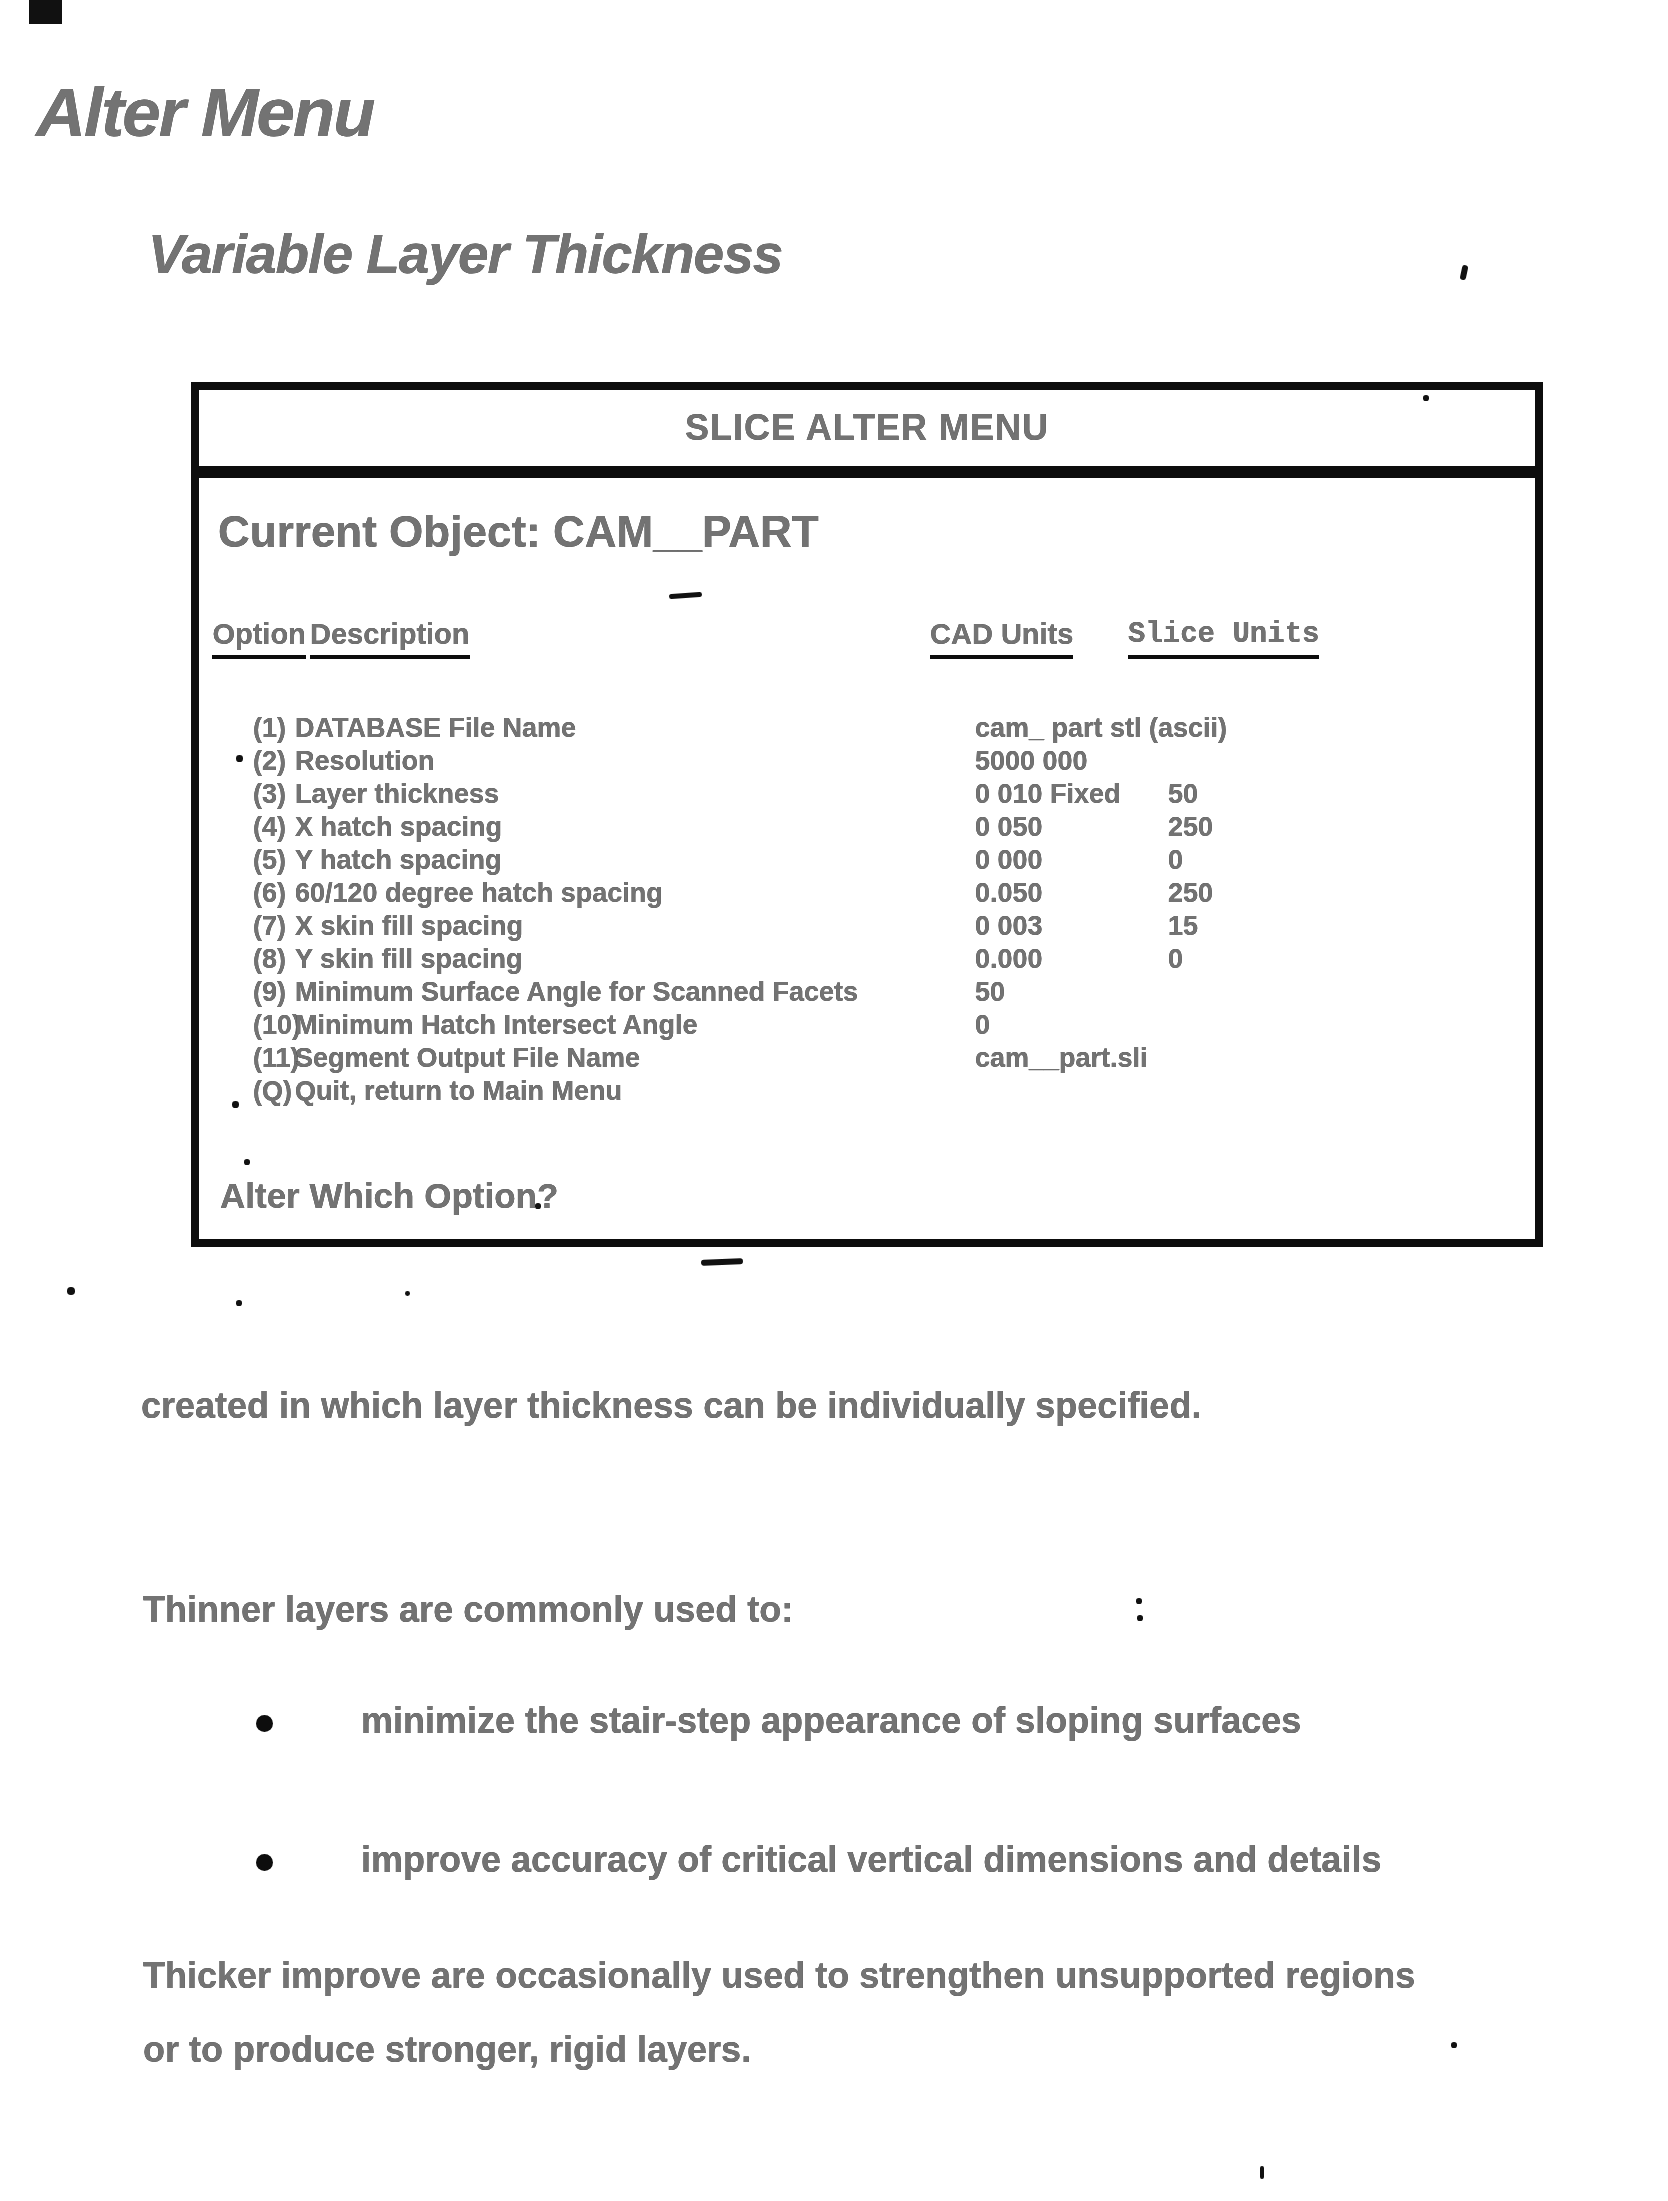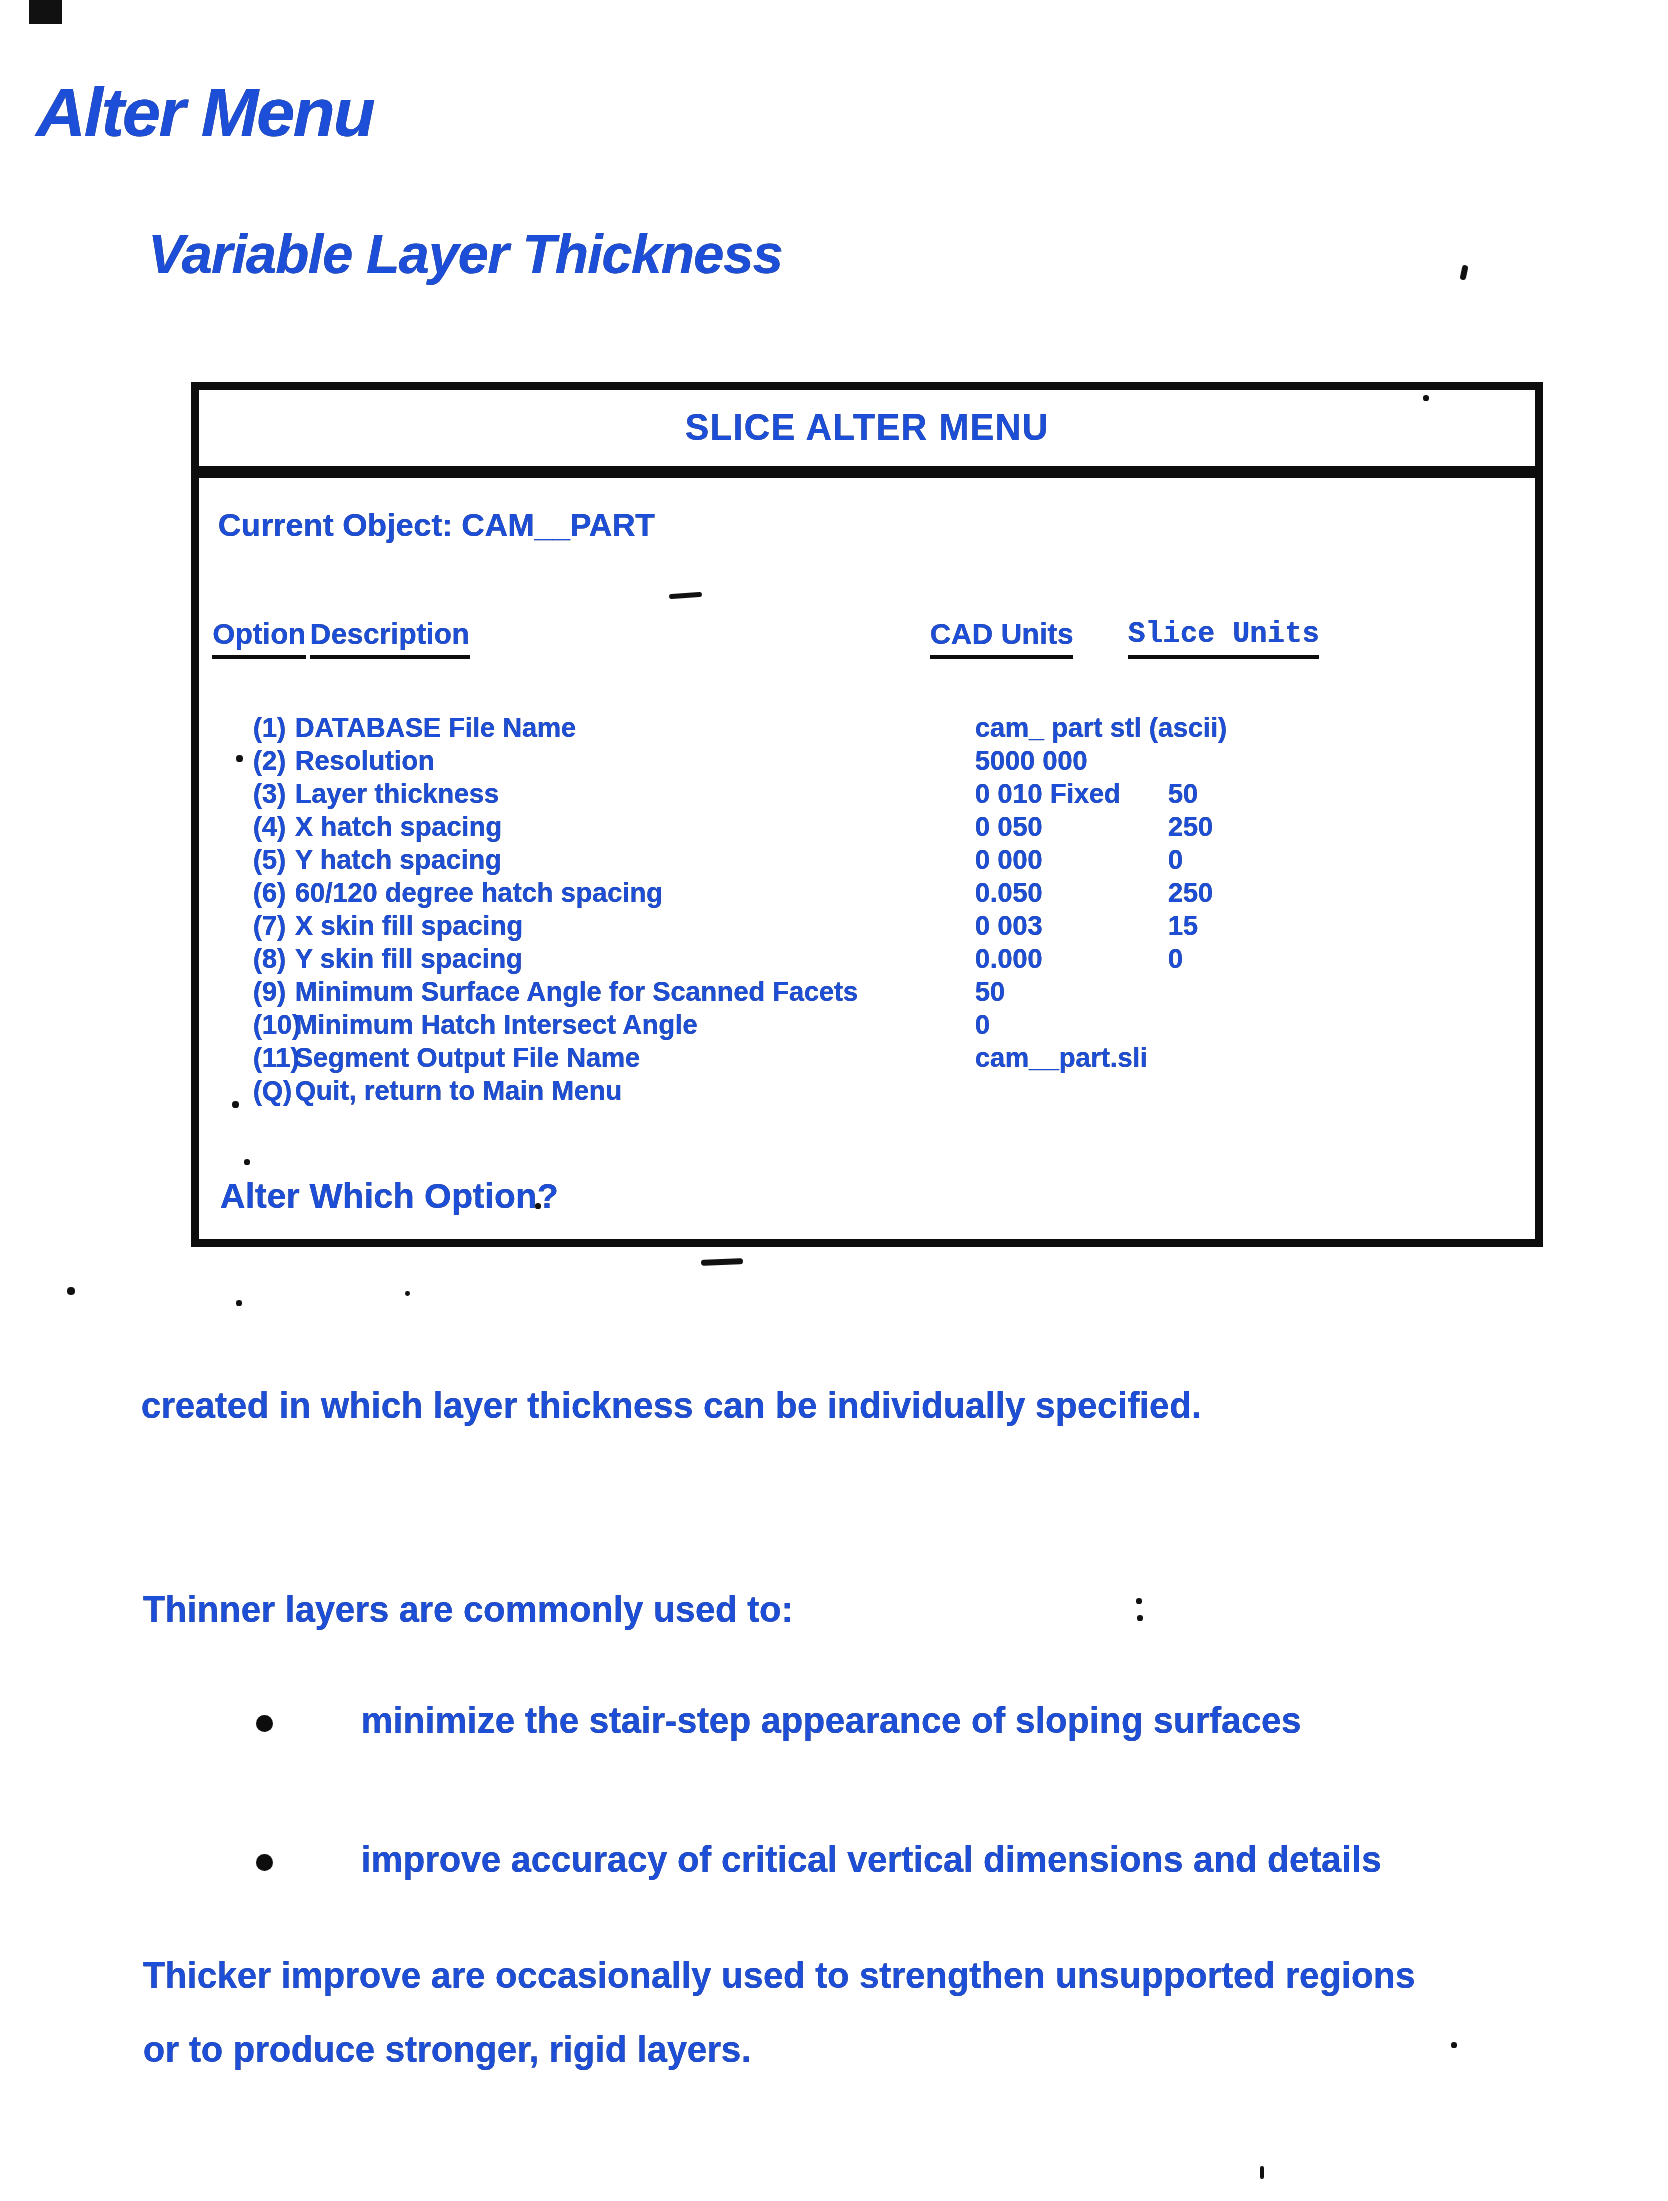--- a/index.html
+++ b/index.html
@@ -1,35 +1,35 @@
 <!DOCTYPE html>
 <html><head>
 <meta charset="utf-8">
 <style>
   html,body { margin:0; padding:0; background:#e8e8e8; }
   .page {
     position:relative; width:1668px; height:2201px; margin:0 auto;
-    background:#ffffff; color:#1d4ed8;
+    background:#ffffff; color:#737373;
     font-family:"Liberation Sans","DejaVu Sans",sans-serif;
     font-weight:bold; overflow:hidden;
     text-shadow:0 0 0.5px rgba(0,0,0,0.85);
   }
   .abs { position:absolute; white-space:nowrap; }
 
   
   .h1 { left:36px; top:73px; font-size:69px; font-style:italic; letter-spacing:-1.9px; }
   .h2 { left:148px; top:222px; font-size:55px; font-style:italic; letter-spacing:-1px; }
 
   
   .menu-box { position:absolute; left:191px; top:382px; width:1352px; height:865px;
               border:8.6px solid #0d0d0d; box-sizing:border-box; background:#fff; }
   .menu-header { height:76px; border-bottom:12.4px solid #0d0d0d;
                  display:flex; align-items:center; justify-content:center;
                  font-size:36px; letter-spacing:1px; }
-  .current-line { position:absolute; left:19px; top:117px; font-size:32px; }
+  .current-line { position:absolute; left:19px; top:117px; font-size:44px; }
   .col-headers { position:absolute; top:228px; left:0; width:100%; font-size:29px; }
   .col-headers span { position:absolute; border-bottom:4.8px solid #0d0d0d; padding-bottom:3.8px; white-space:nowrap; }
   .ch-option { left:13.4px;text-align:right; }
   .ch-desc   { left:111px; }
   .ch-cad    { left:731px;text-align:right; }
   .ch-slice  { left:929px;font-family:Liberation Mono, monospace; }
 
   .menu-rows { position:absolute; left:0; top:323px; width:100%; }
   .mrow { position:relative; height:33px; font-size:27px; }
   .mrow span { position:absolute; white-space:nowrap; }

